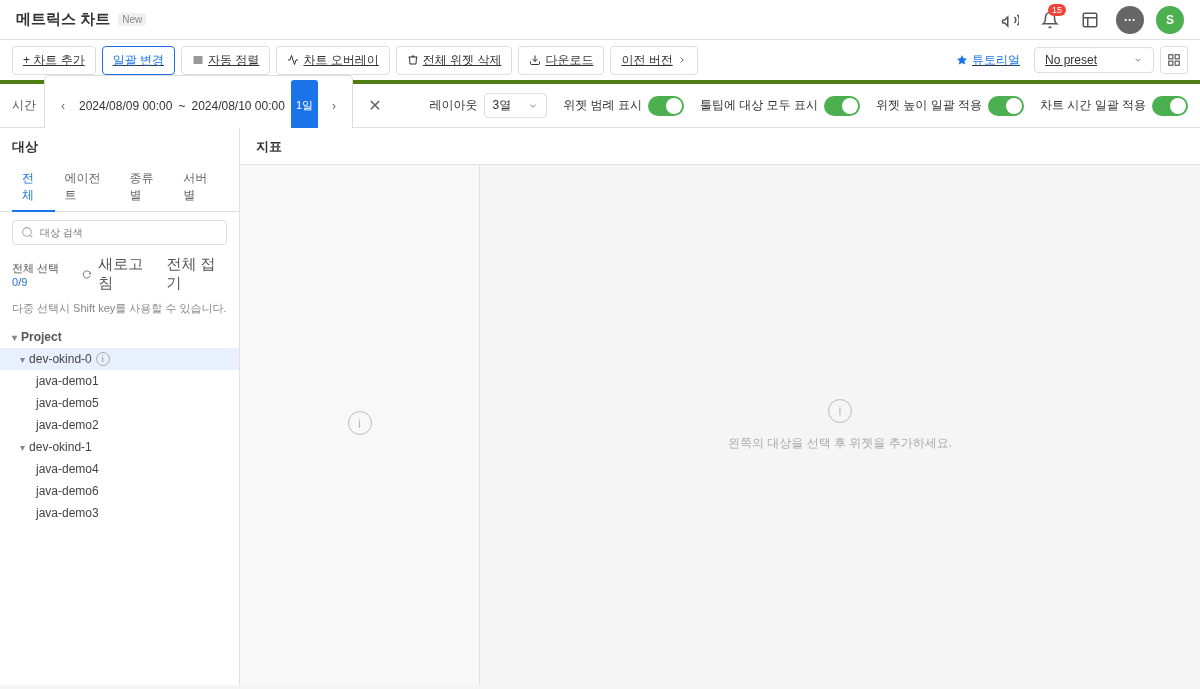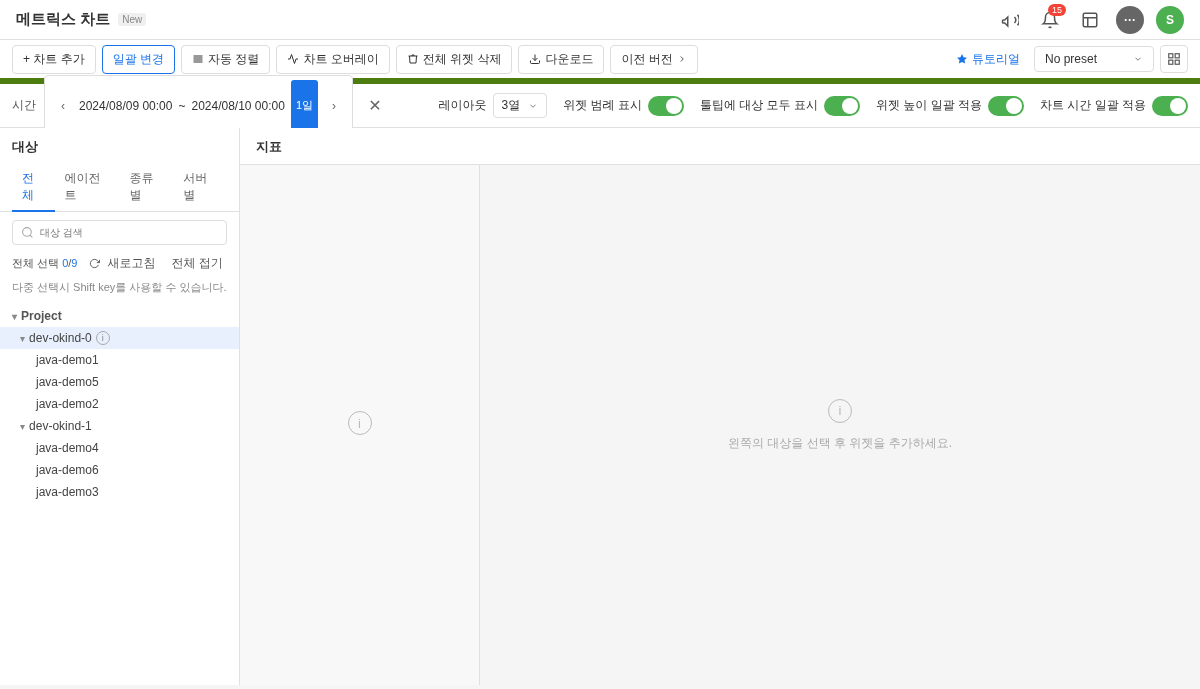--- a/index.html
+++ b/index.html
@@ -74,23 +74,24 @@
     .avatar-multi {
       background: #666;
     }
 
     
     .toolbar {
       display: flex;
       align-items: center;
       height: 44px;
       background: #fff;
-      border-bottom: 6px solid #4d7c0f;
+      border-bottom: 4px solid #4d7c0f;
       padding: 0 12px;
       gap: 6px;
+      text-decoration: underline;
     }
     .tool-btn {
       display: flex;
       align-items: center;
       gap: 4px;
       padding: 5px 10px;
       border: 1px solid #ddd;
       border-radius: 4px;
       background: #fff;
       cursor: pointer;
@@ -224,21 +225,21 @@
     }
     .layout-select {
       display: flex;
       align-items: center;
       border: 1px solid #ddd;
       border-radius: 4px;
       padding: 3px 8px;
       background: #fff;
       cursor: pointer;
       font-size: 12px;
-      gap: 8px;
+      gap: 17px;
     }
 
     
     .main-content {
       display: flex;
       height: calc(100vh - 132px);
     }
 
     
     .left-panel {
@@ -308,21 +309,21 @@
       color: #1a73e8;
     }
     .sel-btn {
       display: flex;
       align-items: center;
       gap: 7px;
       color: #555;
       cursor: pointer;
       padding: 2px 4px;
       border-radius: 3px;
-      font-size: 12px;
+      font-size: 15px;
     }
     .multi-select-hint {
       font-size: 11px;
       color: #888;
       padding: 0 12px 6px;
     }
 
     
     .tree-container {
       flex: 1;

